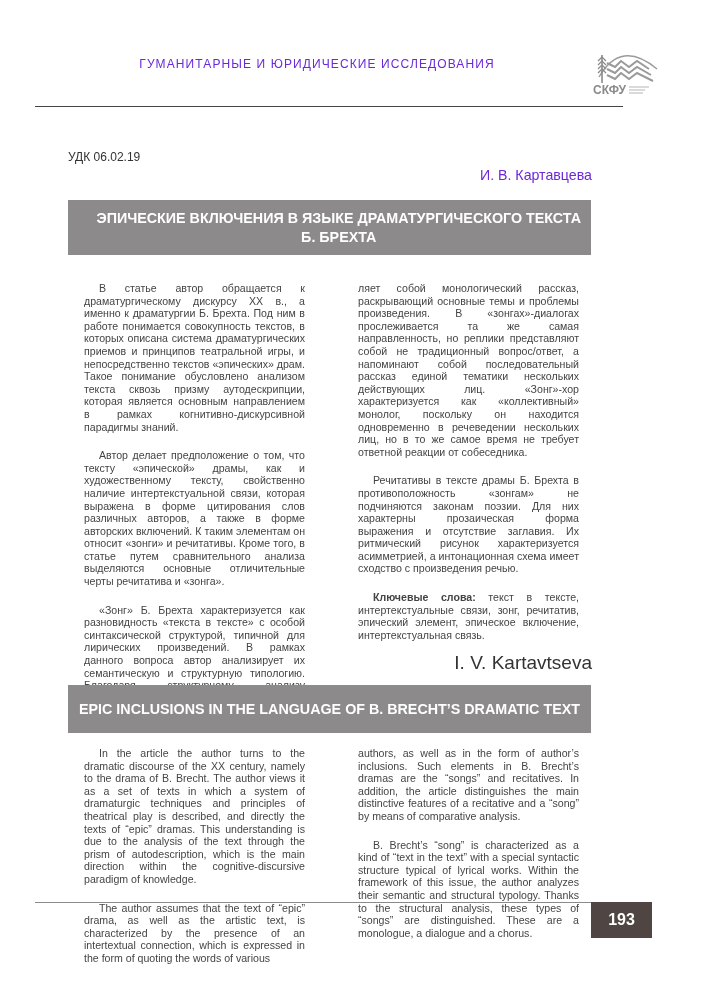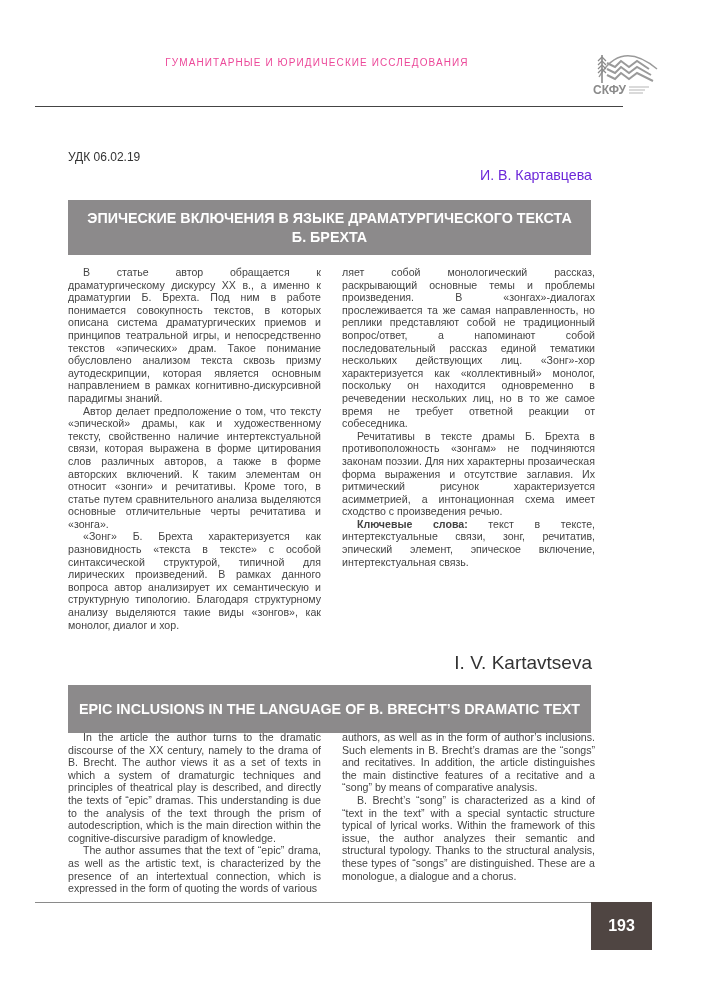--- a/index.html
+++ b/index.html
@@ -2,64 +2,64 @@
 <html><head>
   <meta charset="utf-8">
   <style>
     html, body { margin: 0; padding: 0; background: #ffffff; }
     body {
       width: 709px; height: 1003px; position: relative; overflow: hidden;
       font-family: "Liberation Sans", sans-serif; color: #3a3a3a;
     }
     .journal-title {
       position: absolute; left: 0; width: 709px; top: 57px;
-      text-align: center; font-size: 10px; letter-spacing: 1.1px;
-      color: #ec4899; padding-right: 75px; box-sizing: border-box;
+      text-align: center; font-size: 12px; letter-spacing: 1.1px;
+      color: #6d28d9; padding-right: 75px; box-sizing: border-box;
     }
     .logo {
       position: absolute; left: 591px; top: 43px; width: 70px; height: 54px;
     }
     .header-rule {
       position: absolute; left: 35px; top: 106px; width: 588px; height: 0;
       border-top: 1.4px solid #444;
     }
     .udk {
       position: absolute; left: 68px; top: 150px; font-size: 12px; color: #333;
     }
     .author-ru {
       position: absolute; right: 117px; top: 167px; font-size: 14.2px; color: #6d28d9;
     }
     .title-box {
       position: absolute; left: 68px; width: 523px; background: #8c8a8b;
       color: #ffffff; font-weight: bold; text-align: center;
       display: flex; align-items: center; justify-content: center;
       box-sizing: border-box; padding: 0 10px;
     }
-    .title-box.ru { top: 200px; height: 55px; font-size: 14.3px; line-height: 18.5px; }
+    .title-box.ru { top: 200px; height: 55px; font-size: 14.3px; line-height: 18.5px; justify-content: flex-end; }
     .title-box.en { top: 685px; height: 48px; font-size: 14.3px; }
     .col {
       position: absolute; width: 253px; font-size: 10.6px; line-height: 12.6px;
       text-align: justify; color: #444;
     }
-    .col p { margin: 0; text-indent: 15px; hyphens: manual; }
+    .col p { margin: 16px; text-indent: 15px; hyphens: manual; }
     .col.ru-left { left: 68px; top: 266px; }
     .col.ru-right { left: 342px; top: 266px; }
     .col.en-left { left: 68px; top: 731px; }
     .col.en-right { left: 342px; top: 731px; }
     .col.ru-right p.cont, .col.en-right p.cont { text-indent: 0; }
     .kw-label { font-weight: bold; }
     .author-en {
       position: absolute; right: 117px; top: 652px; font-size: 19px; color: #333;
     }
     .footer-rule {
       position: absolute; left: 35px; top: 902px; width: 556px; height: 0;
       border-top: 1.4px solid #8a8a8a;
     }
     .page-box {
-      position: absolute; left: 591px; top: 902px; width: 61px; height: 48px;
+      position: absolute; left: 591px; top: 902px; width: 61px; height: 36px;
       background: #4f4542; color: #ffffff; font-weight: bold; font-size: 16px;
       display: flex; align-items: center; justify-content: center;
     }
   </style>
 </head>
 <body>
 
 <div class="journal-title">ГУМАНИТАРНЫЕ И ЮРИДИЧЕСКИЕ ИССЛЕДОВАНИЯ</div>
 
 <div class="logo">

